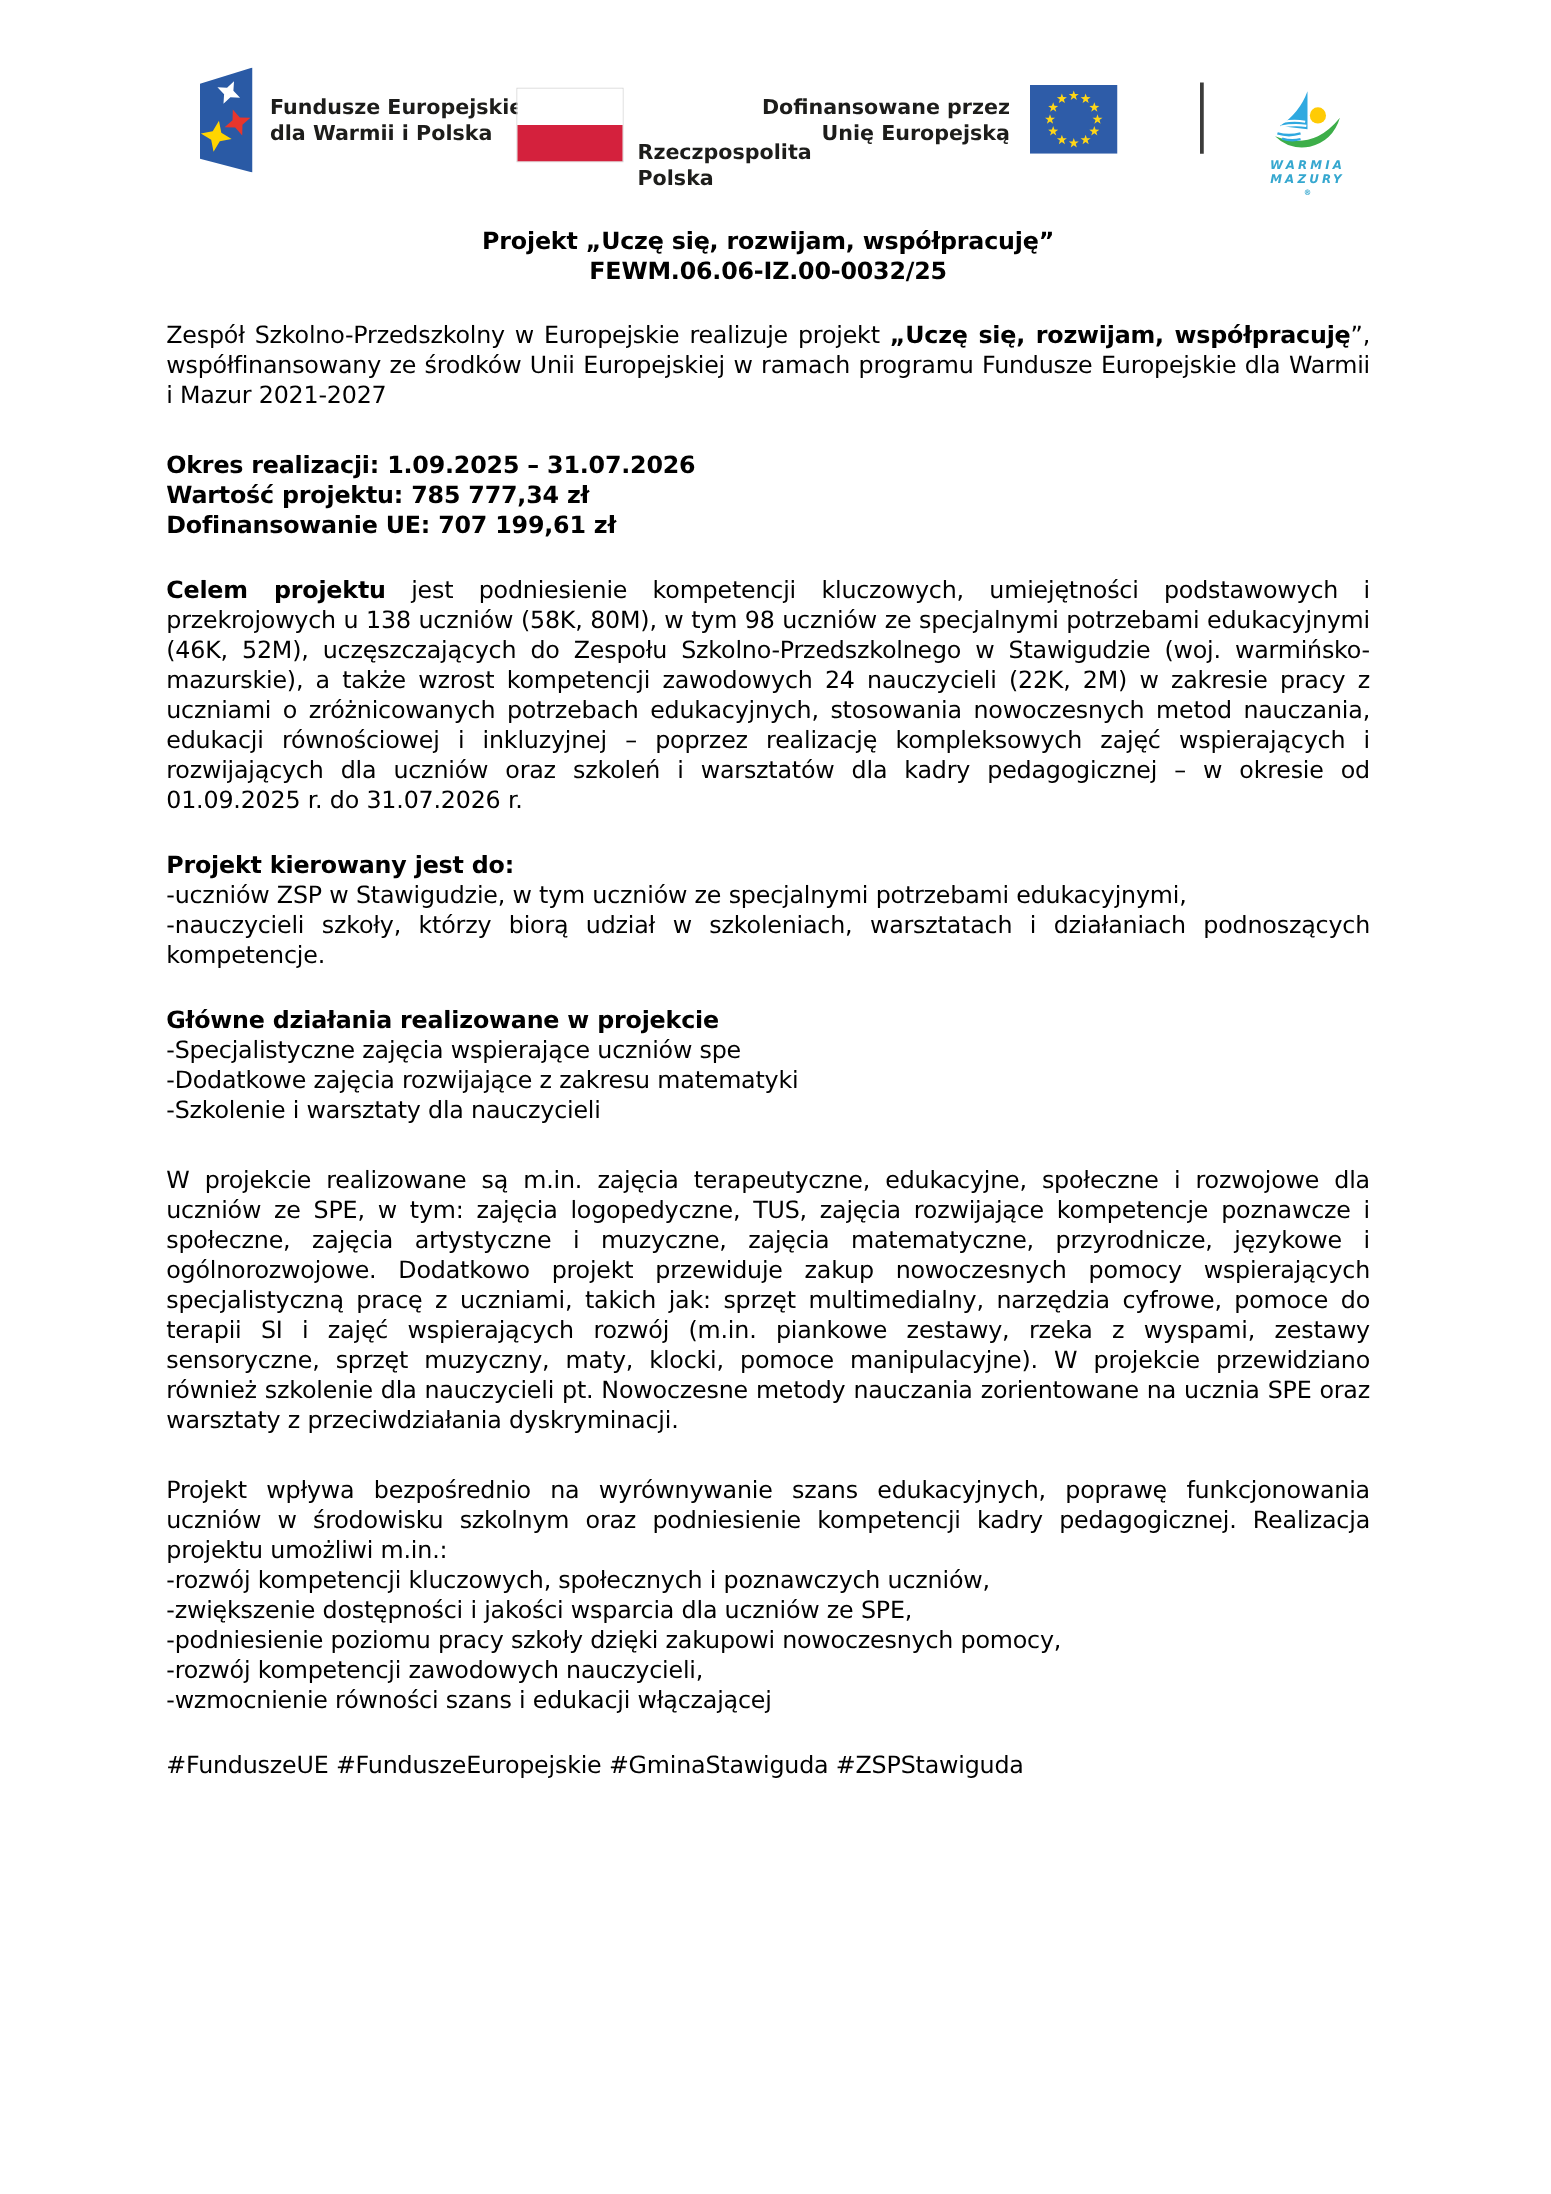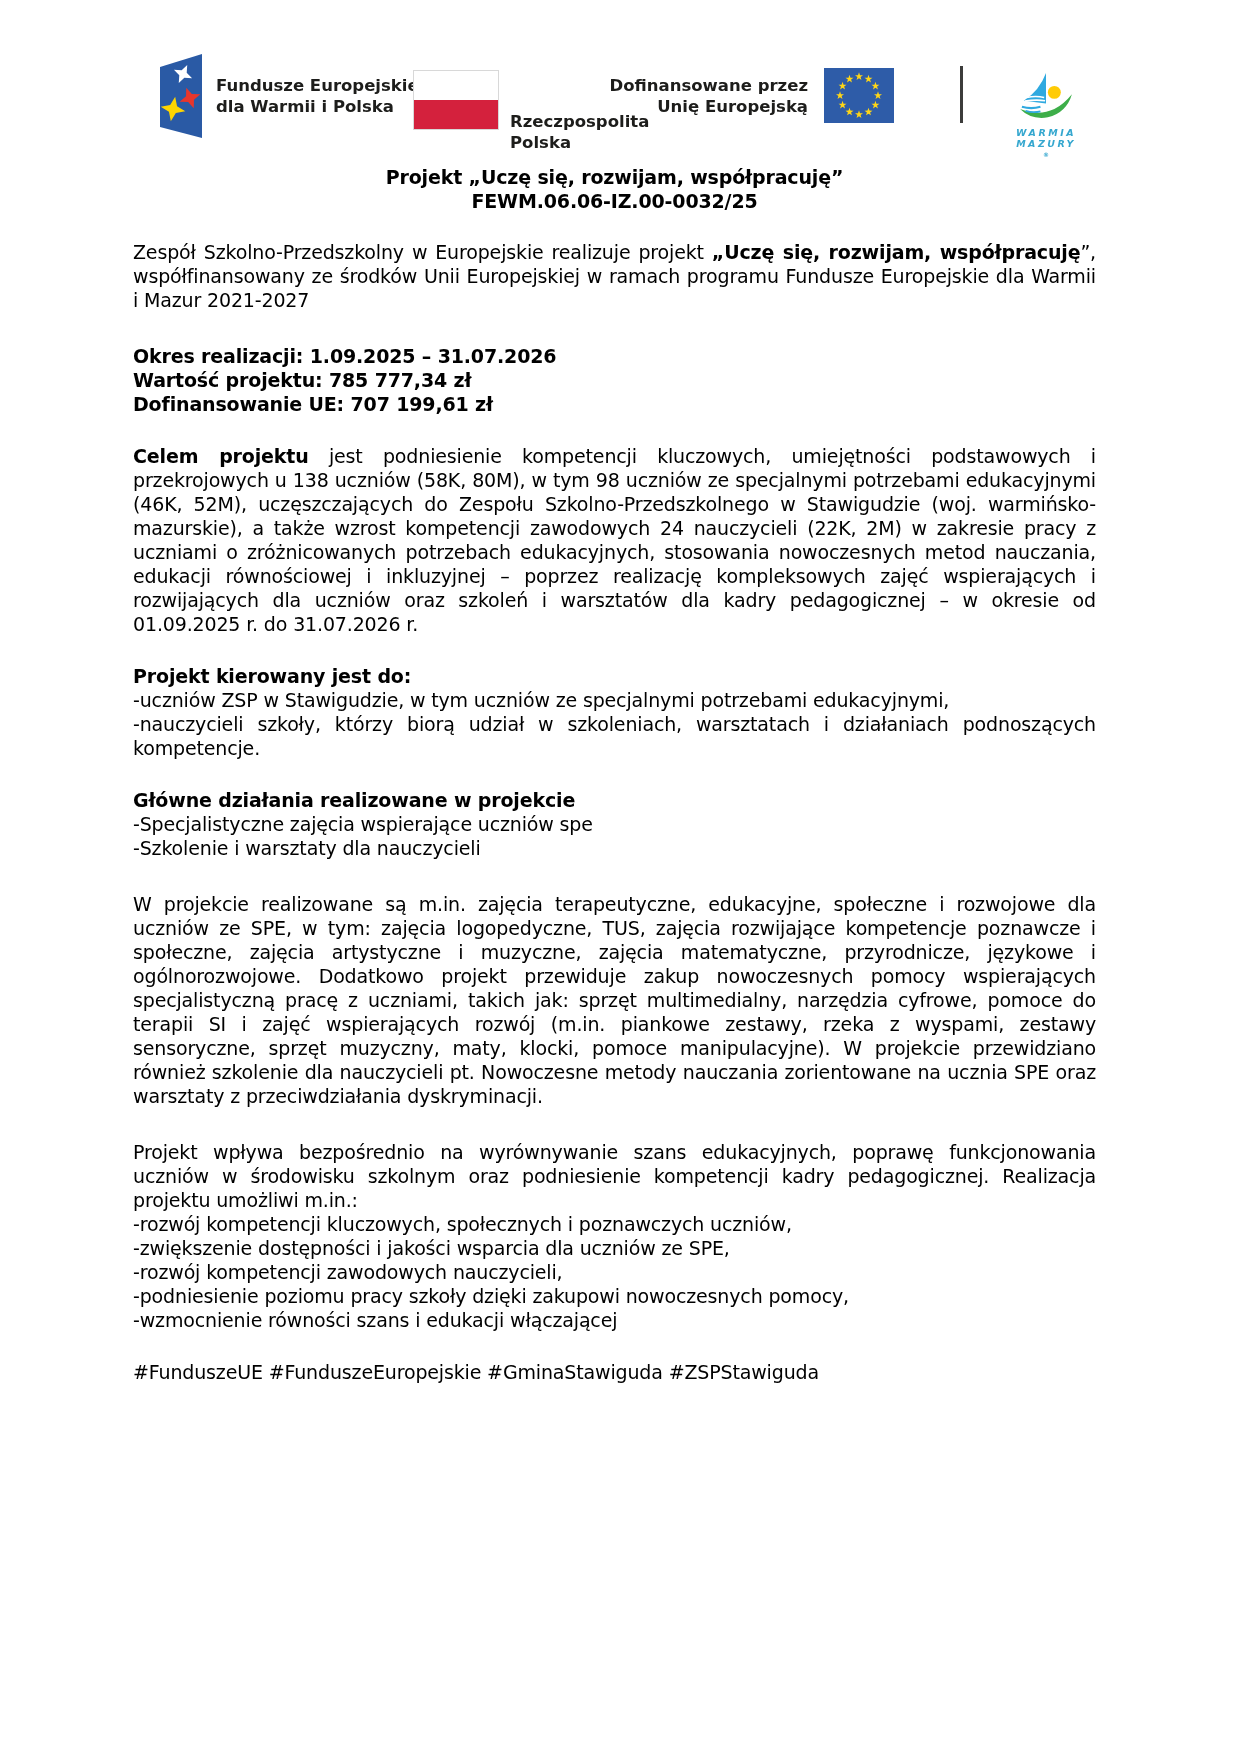--- a/index.html
+++ b/index.html
@@ -40,21 +40,21 @@
     letter-spacing: 2.5px;
     color: #35a7cf;
   }
   .wm-text span { display: block; }
   .wm-text sup { font-size: 6px; letter-spacing: 0; }
 
   
   .content {
     position: absolute;
     left: 133px;
-    top: 165px;
+    top: 181px;
     width: 963px;
     font-size: 19px;
     line-height: 24px;
     letter-spacing: -0.15px;
   }
   .content p { margin: 0; }
   .title { text-align: center; font-weight: bold; margin: 0 0 27px 0; }
   .title span { display: block; }
   .just { text-align: justify; }
   .bold { font-weight: bold; }
@@ -152,29 +152,30 @@
 
     <div class="mb">
       <p class="bold">Projekt kierowany jest do:</p>
       <p>-uczniów ZSP w Stawigudzie, w tym uczniów ze specjalnymi potrzebami edukacyjnymi,</p>
       <p class="just">-nauczycieli szkoły, którzy biorą udział w szkoleniach, warsztatach i działaniach podnoszących kompetencje.</p>
     </div>
 
     <div class="mb-lg">
       <p class="bold">Główne działania realizowane w projekcie</p>
       <p>-Specjalistyczne zajęcia wspierające uczniów spe</p>
+      <p>-Dodatkowe zajęcia rozwijające z zakresu matematyki</p>
       <p>-Szkolenie i warsztaty dla nauczycieli</p>
     </div>
 
     <p class="just mb-lg">W projekcie realizowane są m.in. zajęcia terapeutyczne, edukacyjne, społeczne i rozwojowe dla uczniów ze SPE, w tym: zajęcia logopedyczne, TUS, zajęcia rozwijające kompetencje poznawcze i społeczne, zajęcia artystyczne i muzyczne, zajęcia matematyczne, przyrodnicze, językowe i ogólnorozwojowe. Dodatkowo projekt przewiduje zakup nowoczesnych pomocy wspierających specjalistyczną pracę z uczniami, takich jak: sprzęt multimedialny, narzędzia cyfrowe, pomoce do terapii SI i zajęć wspierających rozwój (m.in. piankowe zestawy, rzeka z wyspami, zestawy sensoryczne, sprzęt muzyczny, maty, klocki, pomoce manipulacyjne). W projekcie przewidziano również szkolenie dla nauczycieli pt. Nowoczesne metody nauczania zorientowane na ucznia SPE oraz warsztaty z przeciwdziałania dyskryminacji.</p>
 
     <div class="mb">
       <p class="just">Projekt wpływa bezpośrednio na wyrównywanie szans edukacyjnych, poprawę funkcjonowania uczniów w środowisku szkolnym oraz podniesienie kompetencji kadry pedagogicznej. Realizacja projektu umożliwi m.in.:</p>
       <p>-rozwój kompetencji kluczowych, społecznych i poznawczych uczniów,</p>
       <p>-zwiększenie dostępności i jakości wsparcia dla uczniów ze SPE,</p>
+      <p>-podniesienie poziomu pracy szkoły dzięki zakupowi nowoczesnych pomocy,</p>
       <p>-rozwój kompetencji zawodowych nauczycieli,</p>
-      <p>-podniesienie poziomu pracy szkoły dzięki zakupowi nowoczesnych pomocy,</p>
       <p>-wzmocnienie równości szans i edukacji włączającej</p>
     </div>
 
     <p>#FunduszeUE #FunduszeEuropejskie #GminaStawiguda #ZSPStawiguda</p>
   </div>
 </div>
 
 </body></html>

